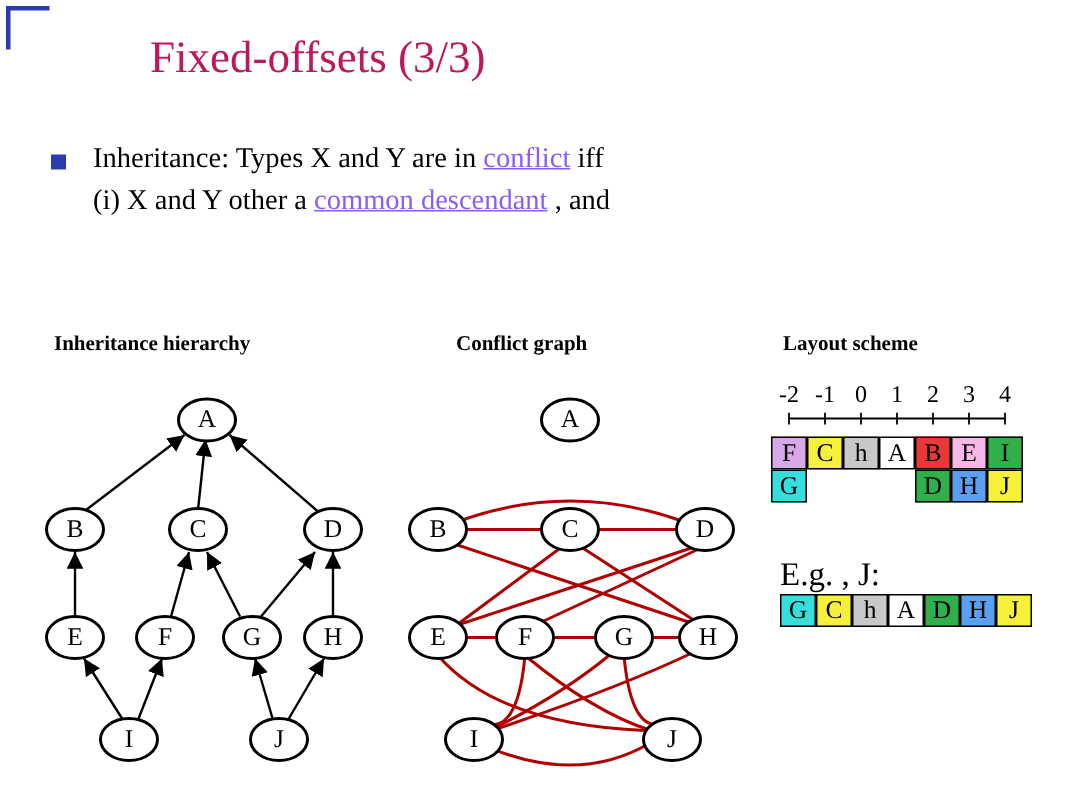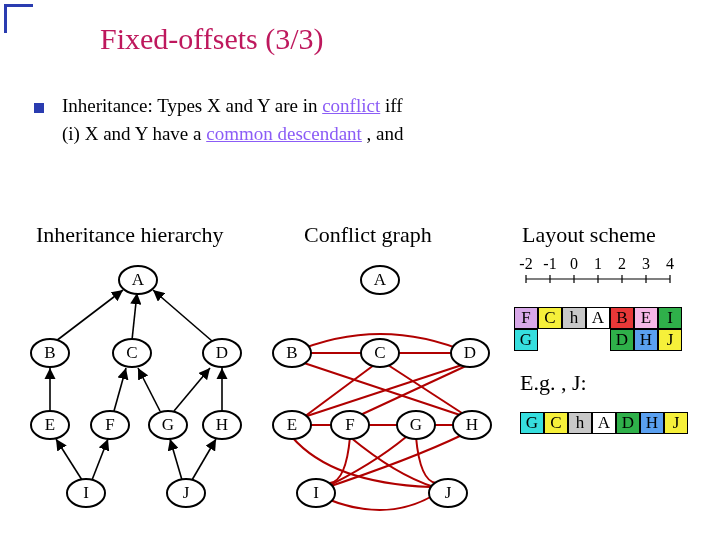--- a/index.html
+++ b/index.html
@@ -41,21 +41,22 @@
     top: 92px;
     left: 62px;
     font-size: 19px;
     line-height: 28px;
     color: #000;
   }
   .red { color: #8b5cf6; }
   .ul { text-decoration: underline; }
   .section-label {
     position: absolute;
-    font-size: 22px;
+    font-size: 14px;
+    font-weight: bold;
   }
   svg.graph {
     position: absolute;
   }
   .node-txt {
     font-family: "Comic Sans MS", cursive;
     font-size: 17px;
     text-anchor: middle;
     dominant-baseline: middle;
   }
@@ -64,21 +65,21 @@
     top: 265px;
     left: 500px;
     width: 210px;
   }
   .axis-num {
     font-size: 16px;
     text-align: center;
     display: inline-block;
     width: 24px;
   }
-  .cells { position: absolute; margin-top: 16px; }
+  .cells { position: absolute; }
   .cell {
     display: inline-block;
     width: 24px;
     height: 22px;
     border: 1px solid #000;
     box-sizing: border-box;
     text-align: center;
     font-size: 17px;
     line-height: 20px;
     vertical-align: top;
@@ -103,21 +104,21 @@
 <div class="corner-deco"></div>
 
 <div class="title">Fixed-offsets (3/3)</div>
 
 <div class="bullet-sq"></div>
 <div class="defn">
   <div>
     <span>Inheritance: Types X and Y are in </span><span class="red ul">conflict</span><span> iff</span>
   </div>
   <div>
-    <span>(i)  X and Y have a </span><span class="red ul">common descendant</span><span> , and</span>
+    <span>(i)  X and Y other a </span><span class="red ul">common descendant</span><span> , and</span>
   </div>
 </div>
 
 <div class="section-label" style="top:222px;left:36px">Inheritance hierarchy</div>
 <div class="section-label" style="top:222px;left:304px">Conflict graph</div>
 <div class="section-label" style="top:222px;left:522px">Layout scheme</div>
 
 <svg class="graph" style="top:255px;left:20px" width="250" height="280">
   <defs>
     <marker id="arr" viewBox="0 0 10 10" refX="10" refY="5" markerWidth="7" markerHeight="7" orient="auto">

